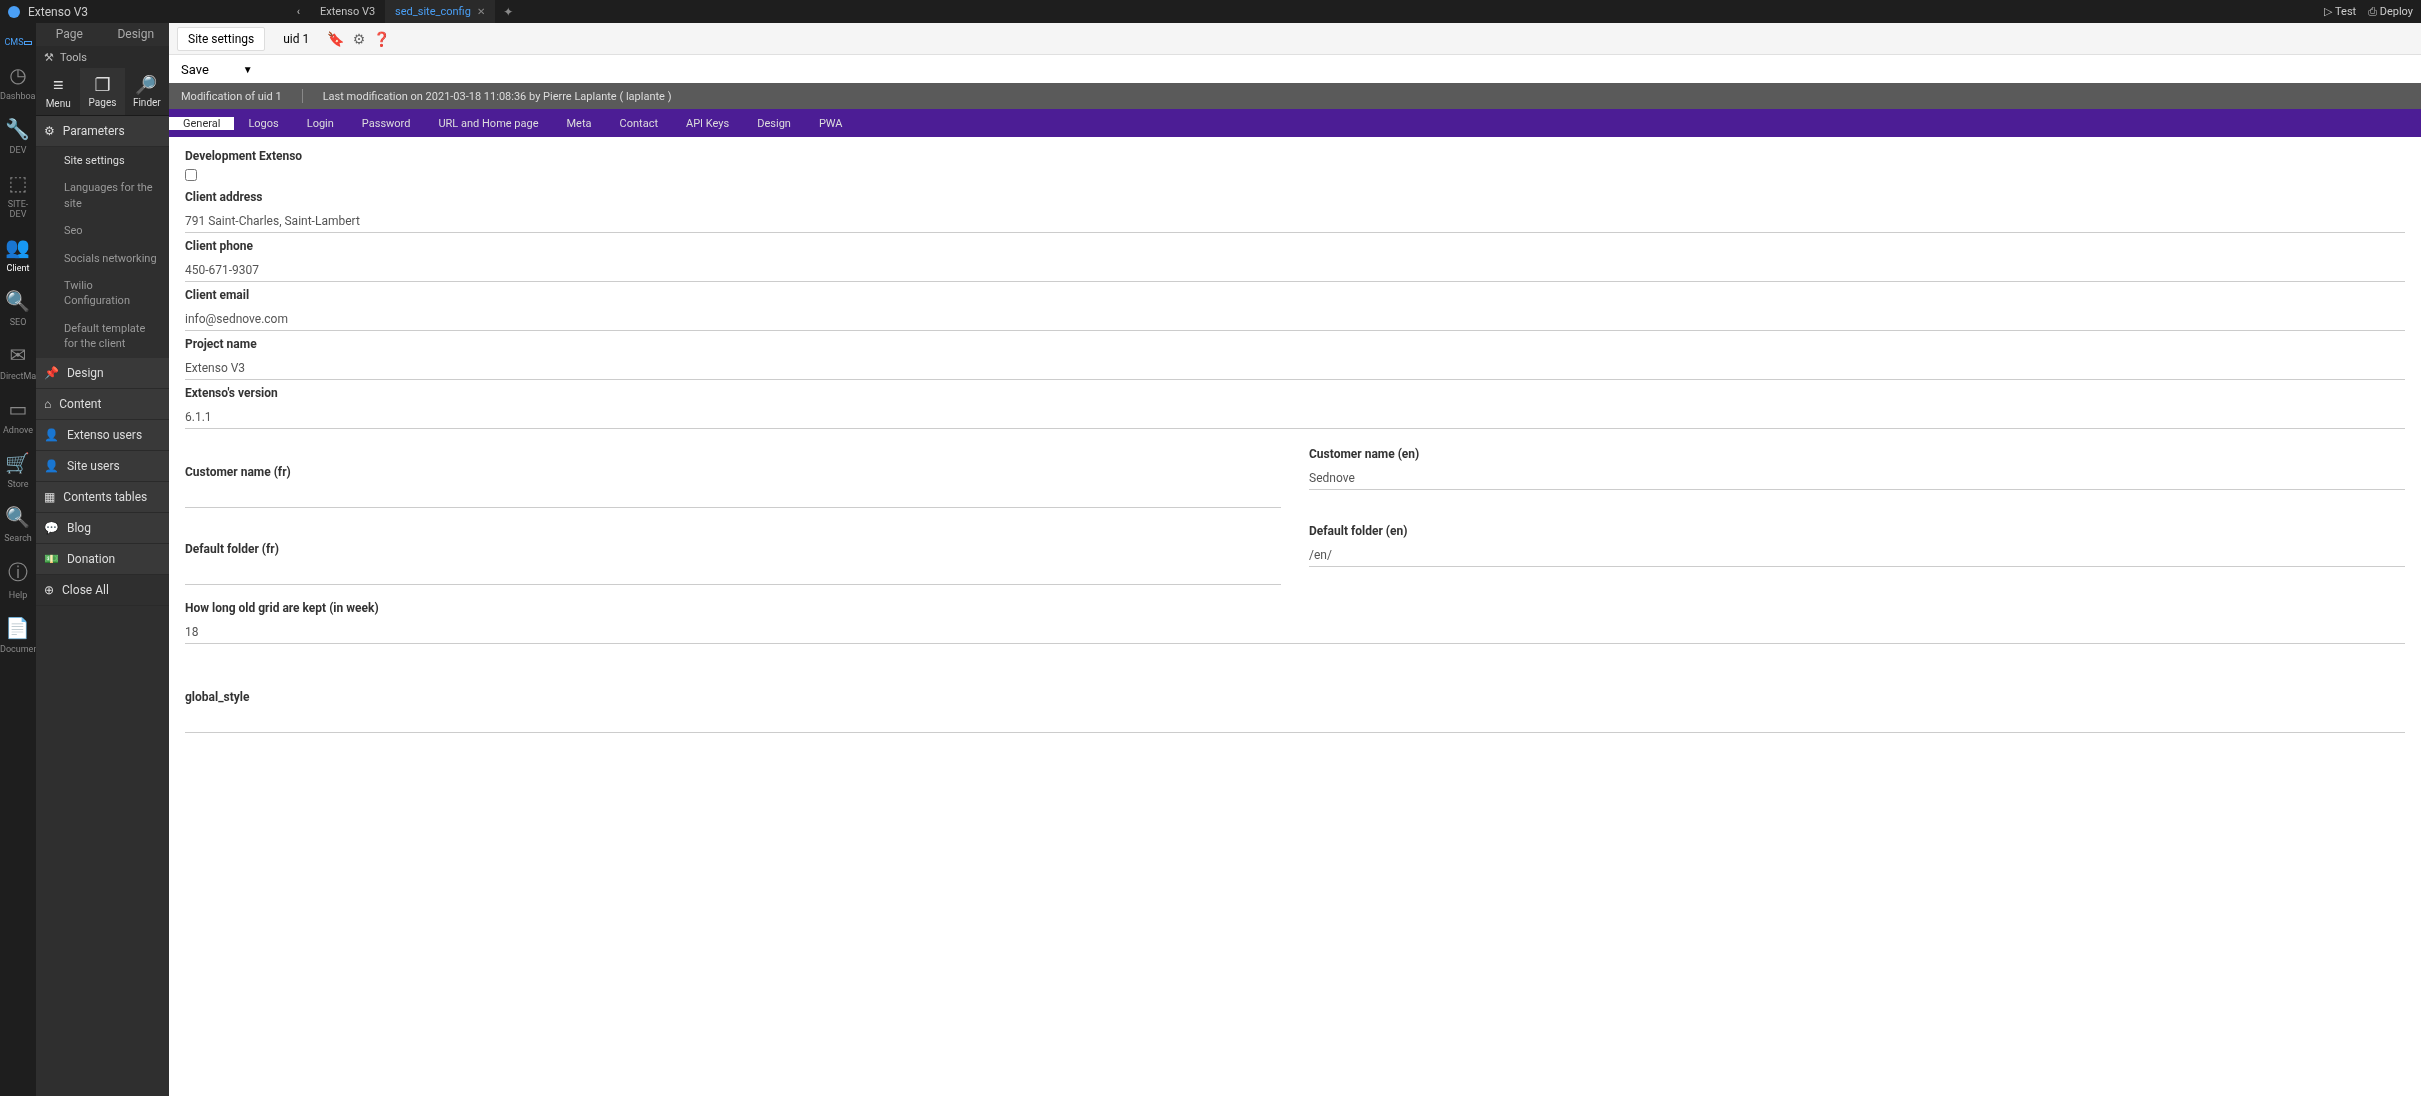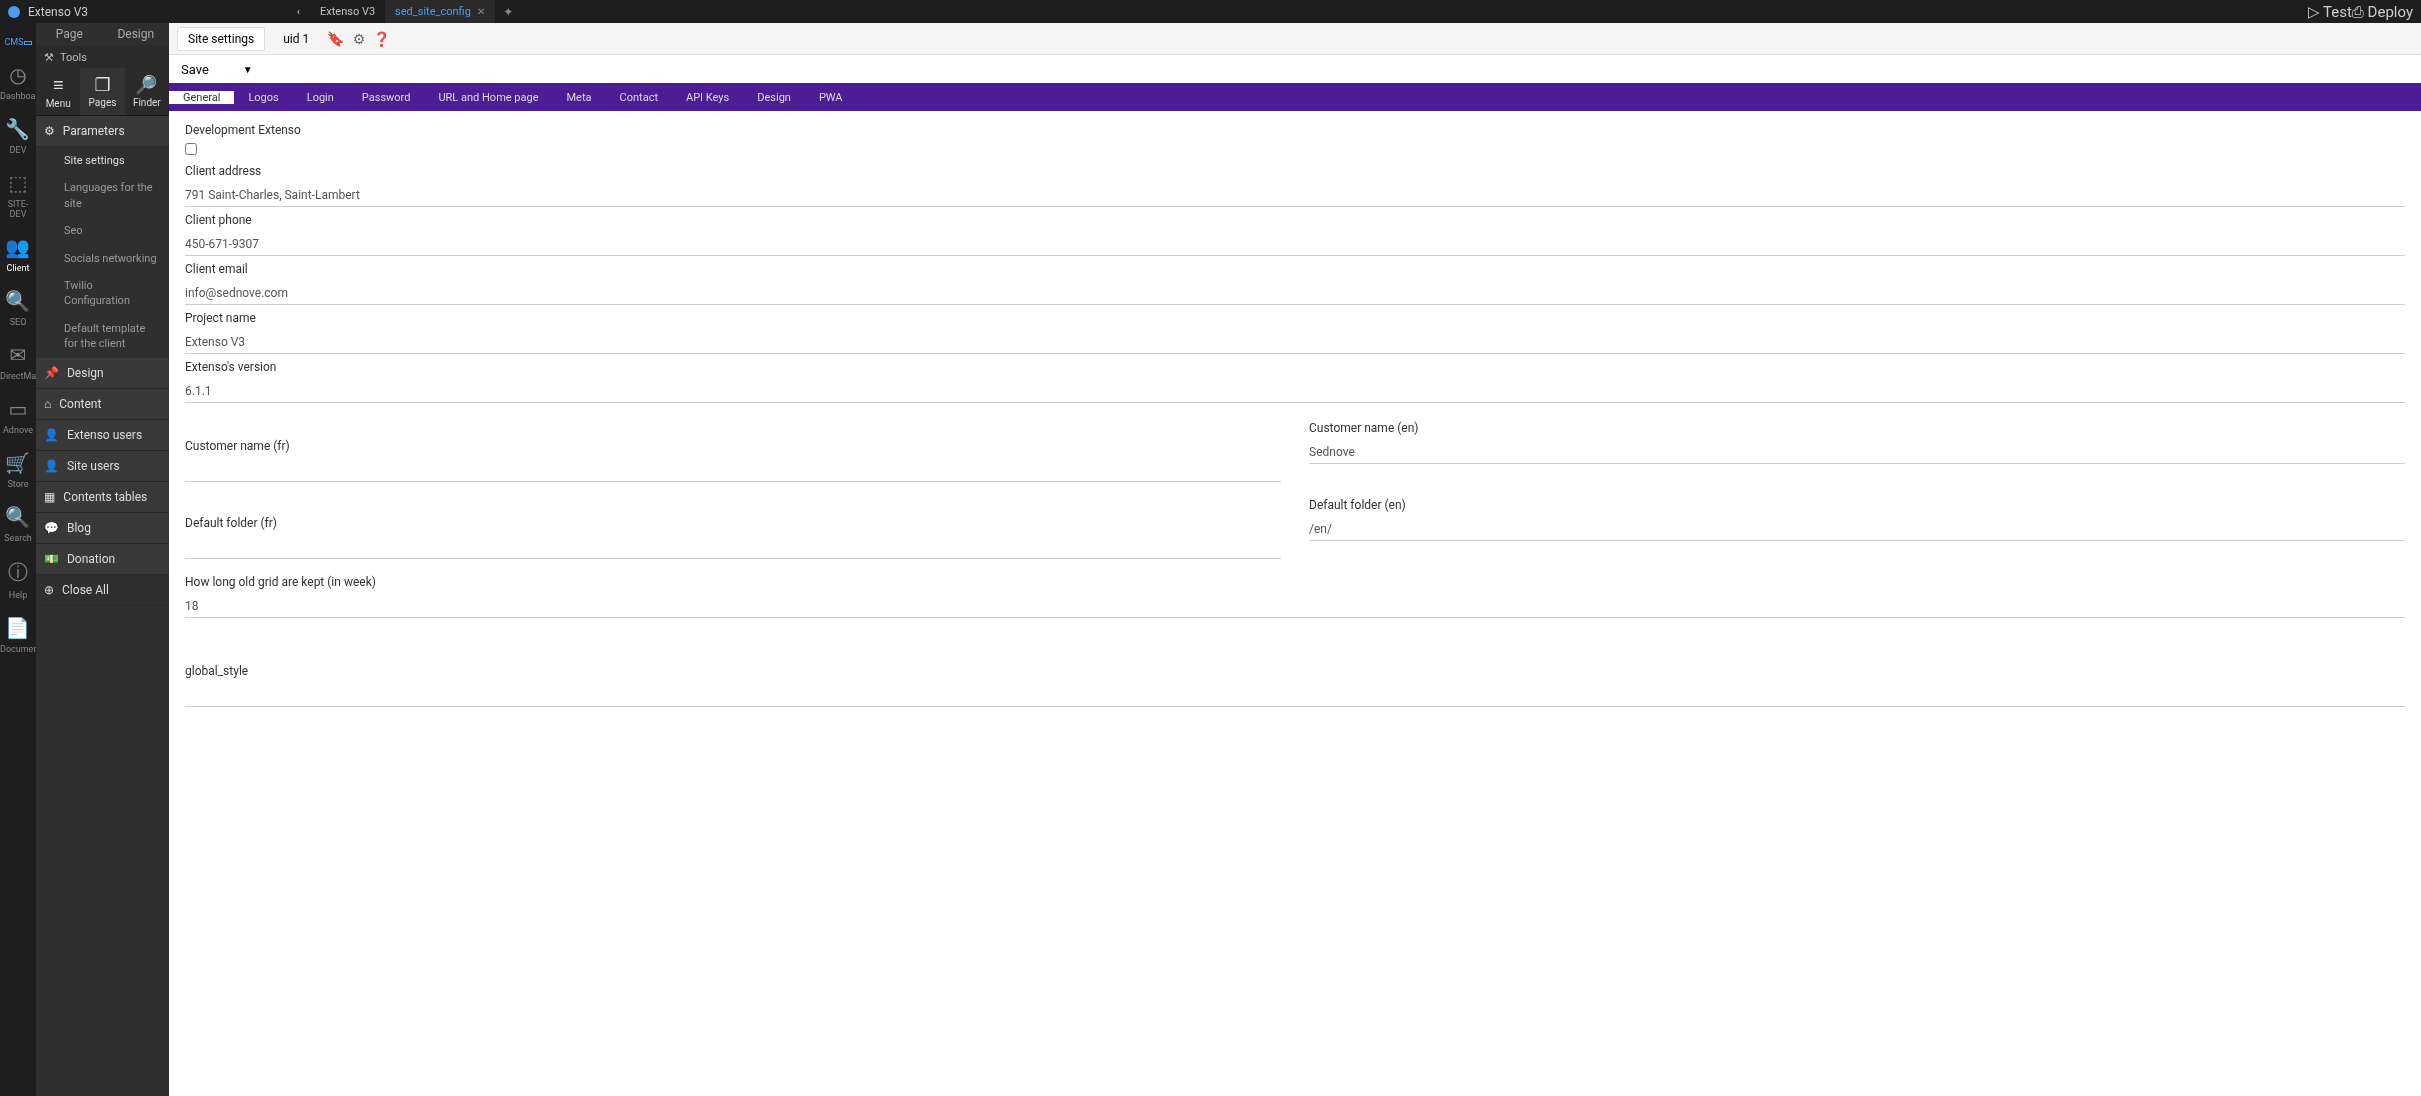--- a/index.html
+++ b/index.html
@@ -1,20 +1,20 @@
 <!DOCTYPE html>
 <html><head>
 <meta charset="utf-8">
 <style>
 *{margin:0;padding:0;box-sizing:border-box;font-family:-apple-system,BlinkMacSystemFont,"Segoe UI",Roboto,sans-serif}
 body{background:#fff;overflow:hidden;font-size:13px}
 .titlebar{height:23px;background:#1e1e1e;display:flex;align-items:center;padding:0 8px;color:#ccc;font-size:12px}
 .titlebar .circle{width:12px;height:12px;border-radius:50%;background:#4a9ff5;margin-right:8px}
 .titlebar-spacer{flex:1}
-.titlebar-right{display:flex;gap:0;font-size:15px}
+.titlebar-right{display:flex;gap:12px;font-size:11px}
 .titlebar-right span{cursor:pointer}
 .tabbar{position:absolute;top:0;left:290px;height:23px;display:flex;align-items:center;gap:0}
 .tab{padding:0 10px;height:23px;display:flex;align-items:center;font-size:11px;color:#c0c0c0;cursor:pointer;gap:6px}
 .tab.active{background:#2a2a2a;color:#4a9ff5}
 .tab-close{font-size:10px;color:#888}
 .tab-add{padding:0 8px;color:#888;cursor:pointer}
 .layout{display:flex;height:calc(100vh - 23px)}
 .rail{width:36px;background:#1e1e1e;display:flex;flex-direction:column;align-items:center;padding-top:6px}
 .rail-item{width:100%;padding:8px 0;text-align:center;color:#888;font-size:9px;cursor:pointer}
 .rail-item.cms{color:#4a9ff5}
@@ -44,21 +44,21 @@
 .savebar{height:28px;display:flex;align-items:center;padding:0 12px;gap:34px;font-size:13px;background:#fff}
 .savebar .save{cursor:pointer}
 .savebar .caret{font-size:10px;cursor:pointer}
 .modbar{height:26px;background:#5a5a5a;color:#ddd;display:flex;align-items:center;padding:0 12px;gap:20px;font-size:11px}
 .modbar .sep{width:1px;height:14px;background:#888}
 .tabs{height:28px;background:#4c1d95;display:flex;align-items:center}
 .ctab{padding:0 14px;display:flex;align-items:center;font-size:11px;color:#ddd;cursor:pointer}
 .ctab.active{background:#fff;color:#333}
 .form{flex:1;overflow-y:auto;padding:12px 16px}
 .field{margin-bottom:6px}
-.field-label{font-size:12px;font-weight:400;color:#333;margin-bottom:6px}
+.field-label{font-size:12px;font-weight:700;color:#333;margin-bottom:6px}
 .field-input{width:100%;border:none;border-bottom:1px solid #ccc;padding:4px 0;font-size:12px;color:#555;background:transparent}
 .checkbox{width:12px;height:12px}
 .two-col{display:flex;gap:28px}
 .two-col>div{flex:1}
 .helptext{font-size:11px;color:#888;margin-top:4px}
 .helptext a{color:#4a9ff5;text-decoration:none}
 </style>
 </head>
 <body>
 
@@ -167,20 +167,25 @@
       <span class="crumb">Site settings</span>
       <span class="crumb2">uid 1</span>
       <span class="bicon">🔖</span>
       <span class="bicon gear">⚙</span>
       <span class="bicon help">❓</span>
     </div>
     <div class="savebar">
       <span class="save">Save</span>
       <span class="caret">▼</span>
     </div>
+    <div class="modbar">
+      <span>Modification of uid 1</span>
+      <span class="sep"></span>
+      <span>Last modification on 2021-03-18 11:08:36 by Pierre Laplante ( laplante )</span>
+    </div>
     <div class="tabs">
       <div class="ctab active">General</div>
       <div class="ctab">Logos</div>
       <div class="ctab">Login</div>
       <div class="ctab">Password</div>
       <div class="ctab">URL and Home page</div>
       <div class="ctab">Meta</div>
       <div class="ctab">Contact</div>
       <div class="ctab">API Keys</div>
       <div class="ctab">Design</div>

